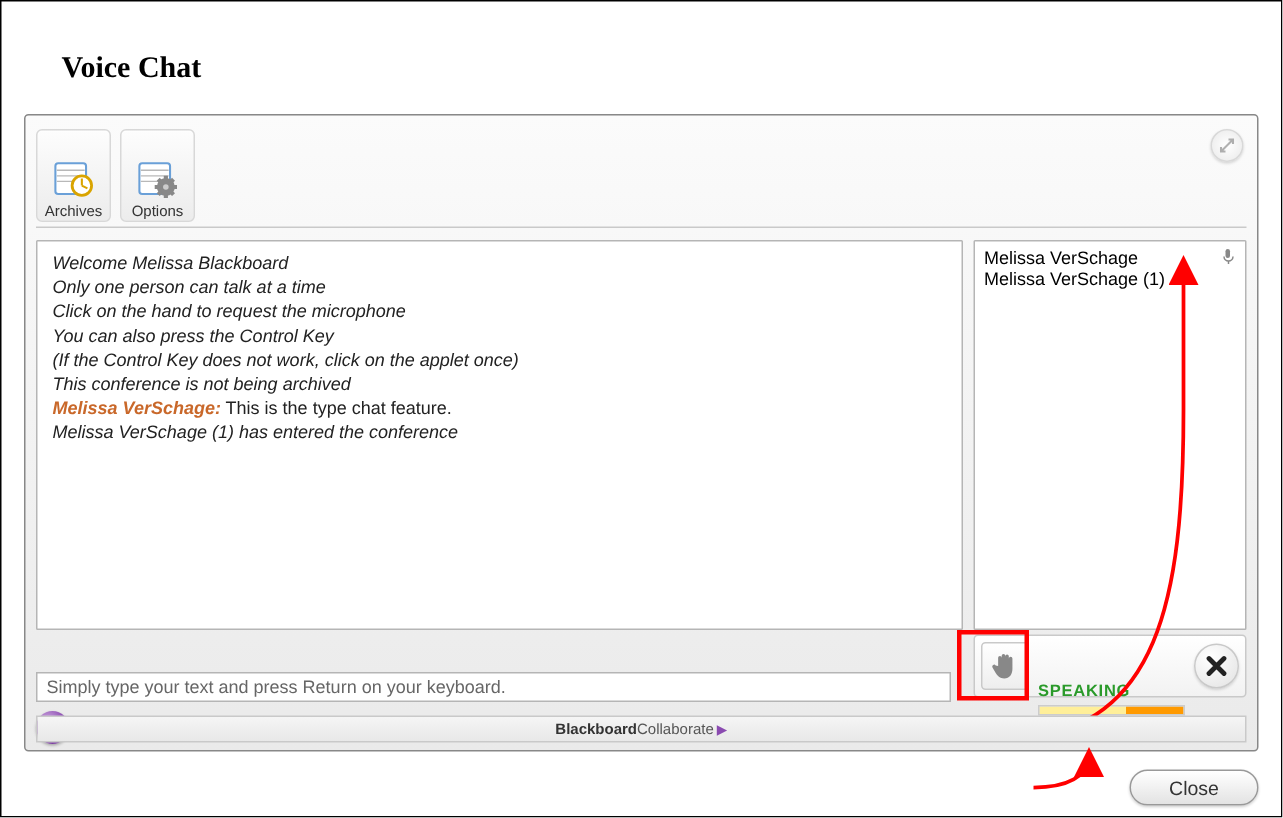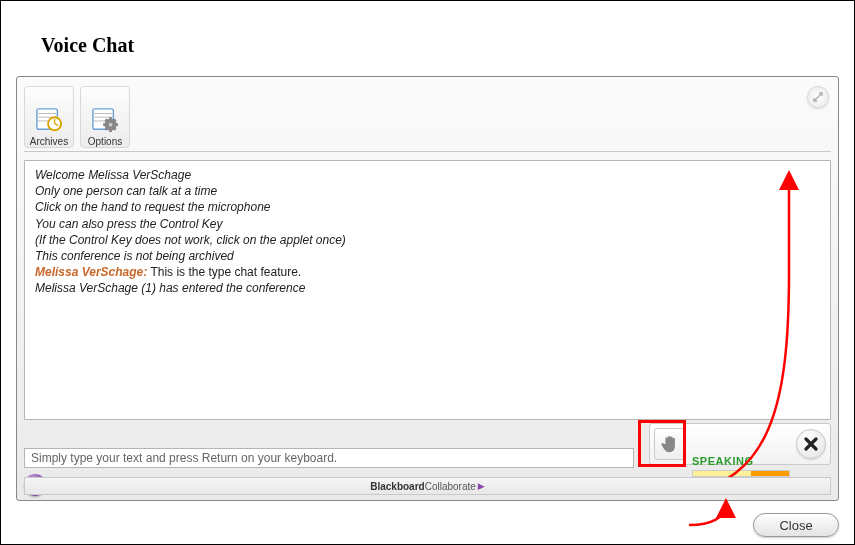--- a/index.html
+++ b/index.html
@@ -165,28 +165,37 @@
 
       <div class="expand-btn">
         <svg viewBox="0 0 10 10">
           <path d="M1 9 L5 5 M5 5 L9 1 M6 1 H9 V4 M4 9 H1 V6" stroke="#666" stroke-width="1.4" fill="none"></path>
         </svg>
       </div>
     </div>
 
     <div class="content-row">
       <div class="chat-pane" id="chat-pane">
-          <div>Welcome Melissa VerSchage</div>
+          <div>Welcome Melissa Blackboard</div>
           <div>Only one person can talk at a time</div>
           <div>Click on the hand to request the microphone</div>
           <div>You can also press the Control Key</div>
           <div>(If the Control Key does not work, click on the applet once)</div>
           <div>This conference is not being archived</div>
           <div><span class="speaker">Melissa VerSchage:</span><span class="msg"> This is the type chat feature.</span></div>
           <div>Melissa VerSchage (1) has entered the conference</div>
+        </div>
+      <div class="participants-pane" id="participants-pane">
+        <svg class="mic-indicator" viewBox="0 0 12 12">
+          <rect x="4" y="1" width="3" height="6" rx="1.5" fill="#888"></rect>
+          <path d="M3 6 a3 3 0 0 0 6 0" fill="none" stroke="#888" stroke-width="1"></path>
+          <line x1="6" y1="9" x2="6" y2="11" stroke="#888" stroke-width="1"></line>
+        </svg>
+      <div>Melissa VerSchage</div>
+          <div>Melissa VerSchage (1)</div>
         </div>
     </div>
 
     <div class="input-row">
       <input class="chat-input" readonly="" value="Simply type your text and press Return on your keyboard." style="">
       <div class="voice-direct">
         <span class="voice-direct-icon">
           <svg viewBox="0 0 10 10">
               <path d="M2 1 L8 5 L2 9 Z"></path>
               <path d="M4 1 L10 5 L4 9 Z" opacity=".6"></path>

